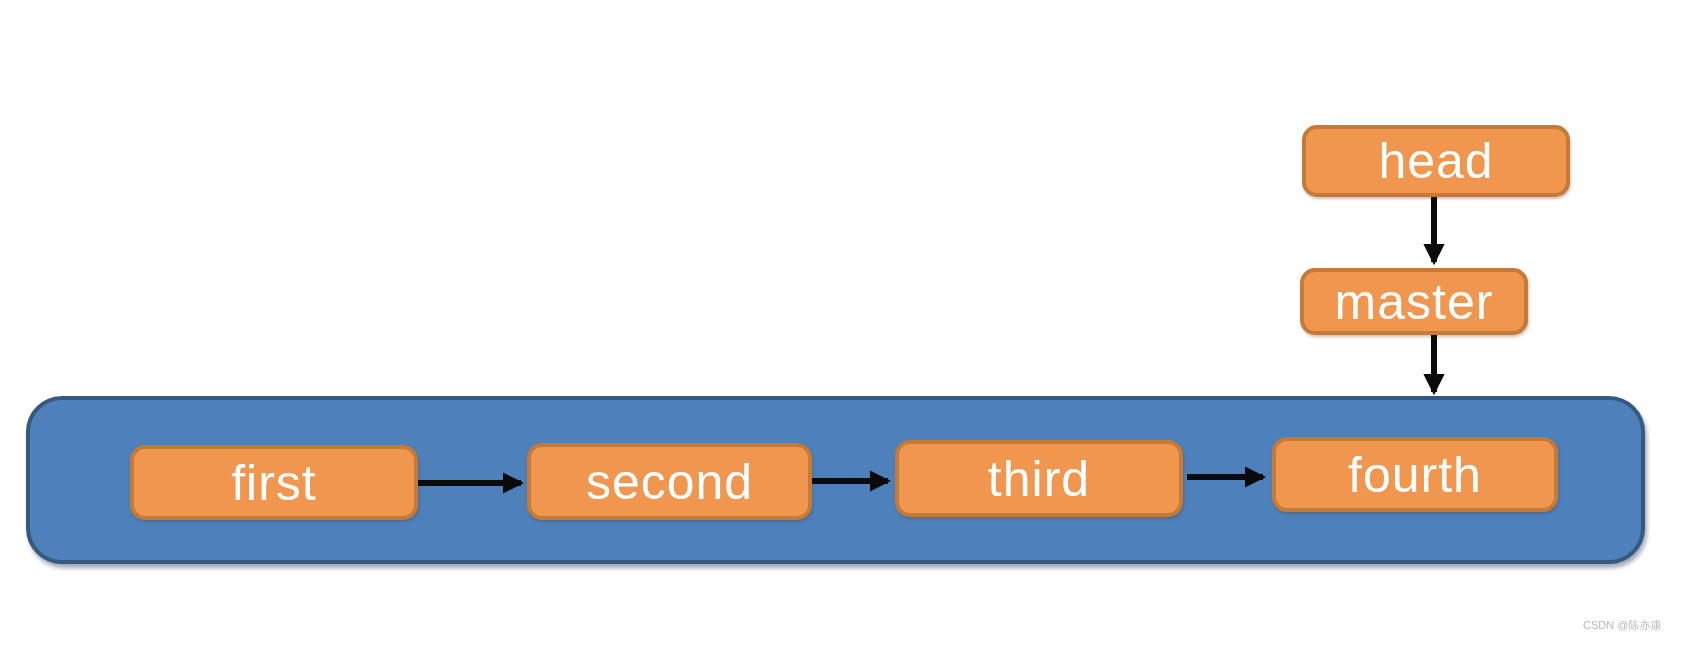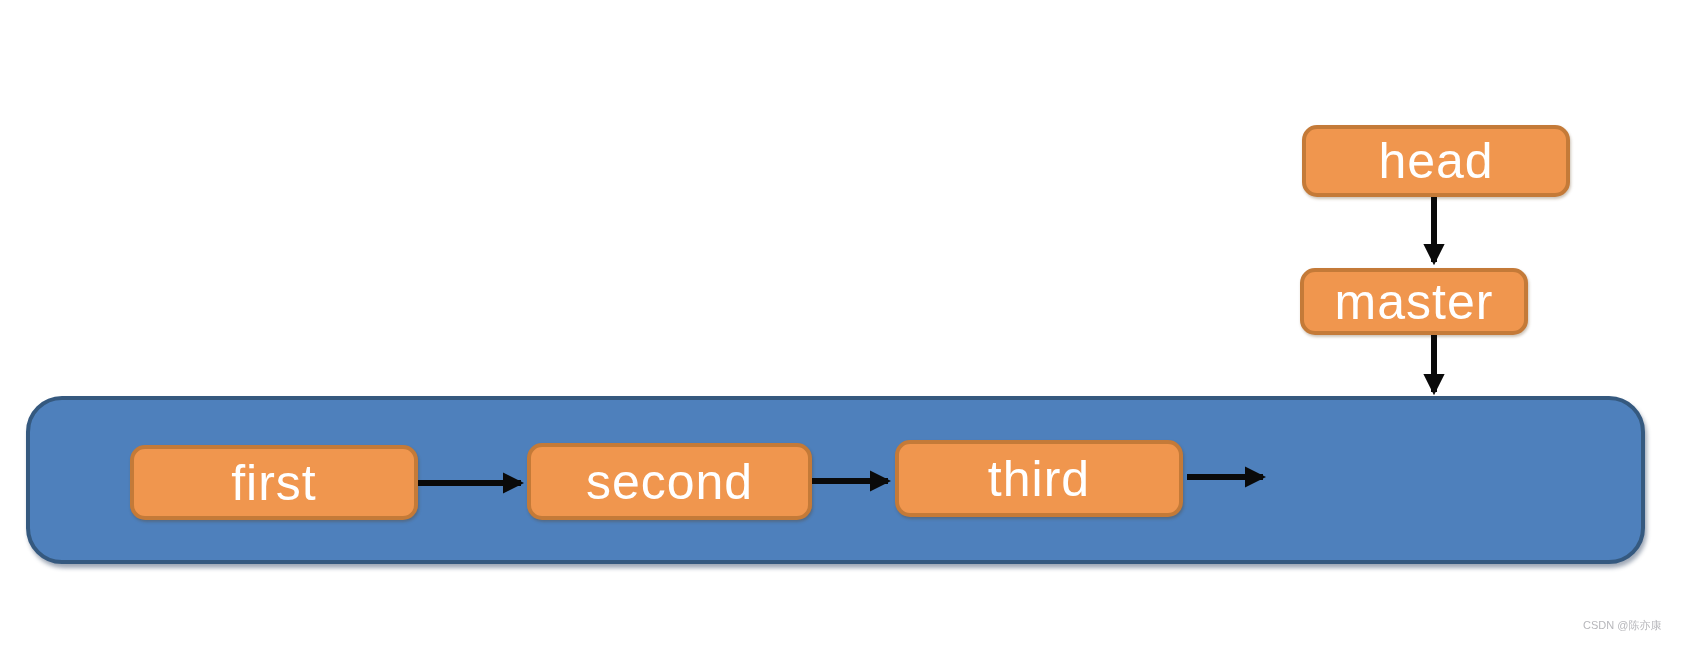--- a/index.html
+++ b/index.html
@@ -79,20 +79,23 @@
 
   <div class="node node-second">
     <span>second</span>
   </div>
   <div class="node node-first">
     <span>first</span>
   </div>
   <div class="node node-third">
     <span>third</span>
   </div>
+  <div class="node node-fourth">
+    <span>fourth</span>
+  </div>
   <div class="node node-head">
     <span>head</span>
   </div>
   <div class="node node-master">
     <span>master</span>
   </div>
 
   <svg class="arrows-layer" viewBox="0 0 1700 646" xmlns="http://www.w3.org/2000/svg">
     <defs>
       <marker id="arrowhead" viewBox="0 0 10 10" refX="8.5" refY="5" markerWidth="3.6" markerHeight="3.6" orient="auto-start-reverse">

